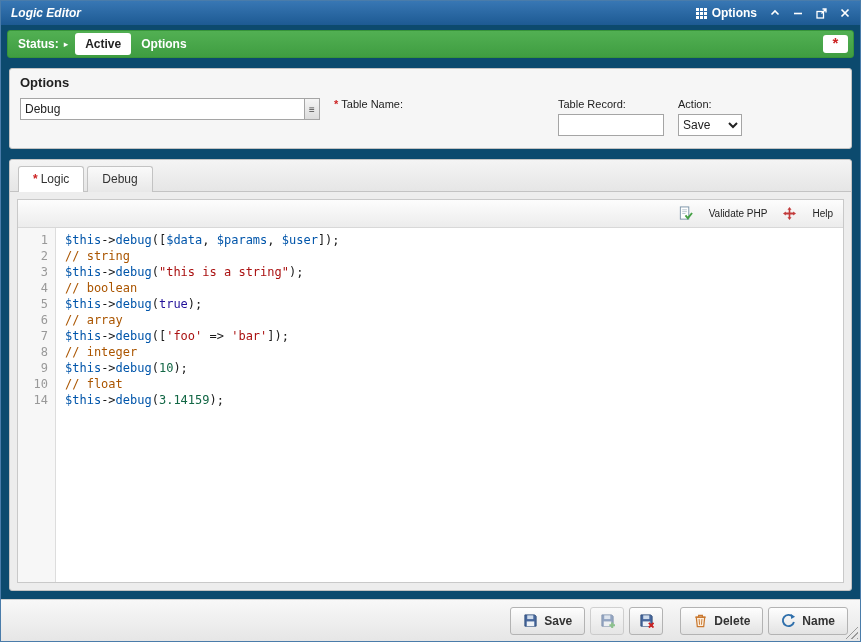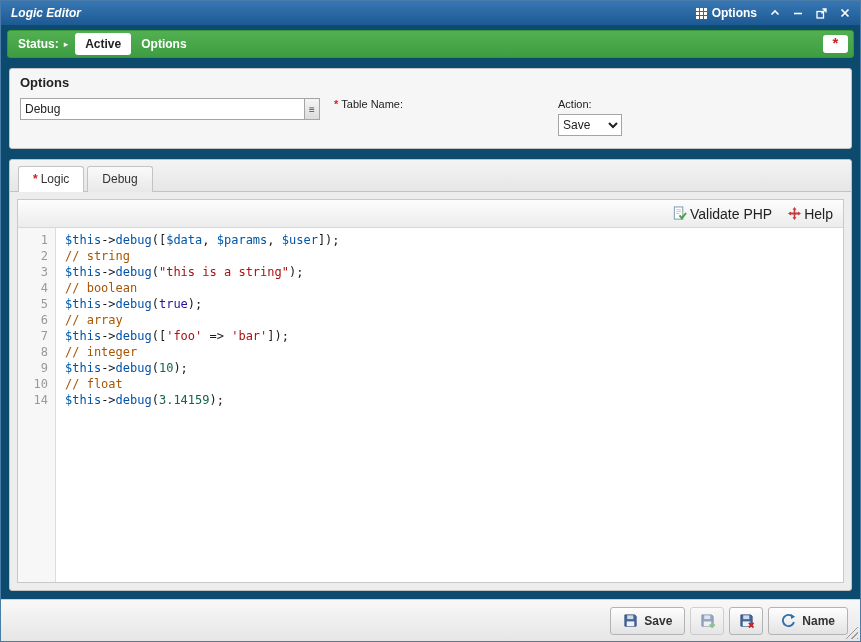--- a/index.html
+++ b/index.html
@@ -53,21 +53,21 @@
   .tabstrip { padding:5px 8px 0; background:linear-gradient(#f4f4f4,#e6e6e6);
               border-bottom:1px solid #c3c3c3; display:flex; border-radius:3px 3px 0 0; }
   .tab { display:flex; gap:3px; align-items:center; padding:5px 14px 6px; font-size:12px; color:#333;
          border:1px solid #c3c3c3; border-bottom:none; border-radius:3px 3px 0 0; margin-right:3px;
          background:linear-gradient(#fafafa,#e8e8e8); position:relative; top:1px; cursor:pointer; }
   .tab.active { background:#fff; z-index:2; }
   .logic-body { flex:1; padding:7px; min-height:0; }
   .editor-box { height:100%; border:1px solid #c9c9c9; background:#fff; display:flex; flex-direction:column; }
   .editor-toolbar { flex:0 0 28px; display:flex; justify-content:flex-end; align-items:center; gap:16px;
                     padding:0 10px; background:linear-gradient(#fdfdfd,#ececec); border-bottom:1px solid #d8d8d8; }
-  .toolbar-link { display:flex; align-items:center; gap:3px; font-size:14px; color:#222; cursor:pointer; }
+  .toolbar-link { display:flex; align-items:center; gap:16px; font-size:10px; color:#222; cursor:pointer; }
   .editor-main { flex:1; display:flex; overflow:hidden; font-family:"DejaVu Sans Mono",monospace;
                  font-size:12px; line-height:16px; }
   .gutter { flex:0 0 38px; background:#f7f7f7; border-right:1px solid #ddd; padding-top:4px;
             text-align:right; color:#999; }
   .ln { padding-right:7px; height:16px; }
   .code { flex:1; padding:4px 0 0 9px; white-space:pre; cursor:text; }
   .code-line { height:16px; }
 
   
   .footer { flex:0 0 42px; margin-top:8px; background:linear-gradient(#f8f8f8,#e6e6e6);
@@ -150,20 +150,26 @@
           <div class="input-wrap">
             <input value="Debug" style="">
             <span class="expand-btn">≡</span>
           </div>
         </div>
         <div class="field" style="width:210px">
           <label>
               <span class="req">*</span>
               <span>Table Name:</span>
             </label>
+        </div>
+        <div class="field" style="width:106px">
+          <label>
+              <span>Table Record:</span>
+            </label>
+          <input value="" style="">
         </div>
         <div class="field" style="width:64px">
           <label>
               <span>Action:</span>
             </label>
           <select><option>Save</option></select>
         </div>
       </div>
     </div>
 
@@ -235,20 +241,30 @@
           </svg>
       </button>
       <button class="btn icon-only">
         <svg width="15" height="15" viewBox="0 0 16 16">
             <path d="M2 2 H12.5 L14 3.5 V14 H2 Z" fill="#47679c" stroke="#32517e"></path>
             <rect x="4.5" y="2.5" width="6.5" height="4" fill="#cfdcec"></rect>
             <rect x="4" y="9" width="8" height="5" fill="#eef2f7"></rect>
             <path d="M10.5 10.5 L15.5 15.5 M15.5 10.5 L10.5 15.5" stroke="#cc2222" stroke-width="2"></path>
           </svg>
       </button>
+      <button class="btn gapped">
+        <svg width="15" height="15" viewBox="0 0 16 16">
+            <path d="M3.5 4.5 L4.6 14.5 H11.4 L12.5 4.5 Z" fill="#fbeede" stroke="#c9772e" stroke-width="1.3"></path>
+            <line x1="2.5" y1="4.5" x2="13.5" y2="4.5" stroke="#c9772e" stroke-width="1.3"></line>
+            <path d="M6 4.5 V2.5 H10 V4.5" fill="none" stroke="#c9772e" stroke-width="1.3"></path>
+            <line x1="6.5" y1="6.5" x2="7" y2="12.5" stroke="#c9772e"></line>
+            <line x1="9.5" y1="6.5" x2="9" y2="12.5" stroke="#c9772e"></line>
+          </svg>
+        <span>Delete</span>
+      </button>
       <button class="btn">
         <svg width="15" height="15" viewBox="0 0 16 16">
             <path d="M13.8 9.5 A6 6 0 1 1 12.5 4" fill="none" stroke="#2f6fab" stroke-width="2"></path>
             <path d="M10.5 1 L15 4 L10.8 6.5 Z" fill="#2f6fab"></path>
           </svg>
         <span>Name</span>
       </button>
     </div>
 
   </div>

